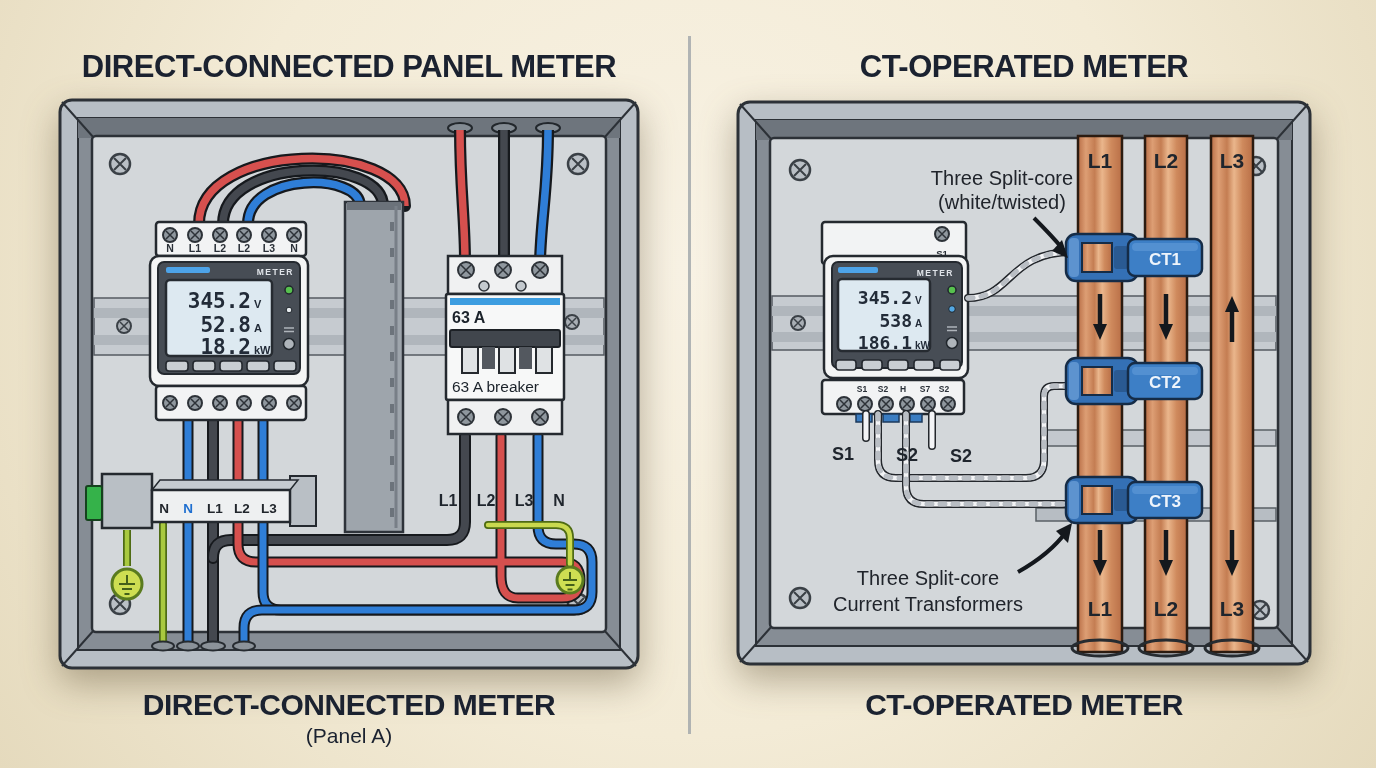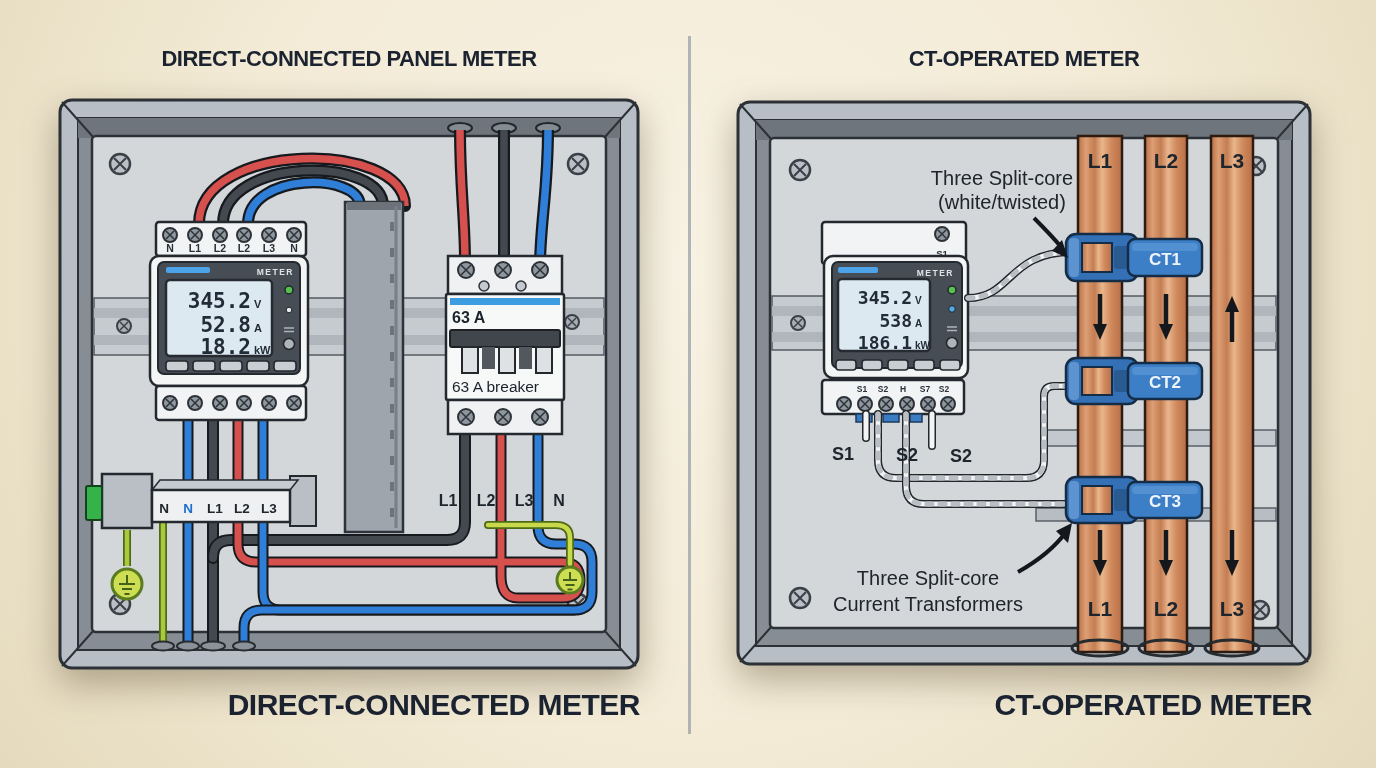--- a/index.html
+++ b/index.html
@@ -1,25 +1,25 @@
 <!DOCTYPE html>
 <html><head>
 <meta charset="utf-8">
 <style>
   html,body{margin:0;padding:0;}
   body{width:1376px;height:768px;overflow:hidden;
        font-family:"Liberation Sans",sans-serif;
        background:radial-gradient(circle at 50% 35%, #f8f2e4 0%, #f3ebd6 55%, #e5dabd 100%);}
   .stage{position:relative;width:1376px;height:768px;}
-  .title{position:absolute;top:38px;height:42px;line-height:42px;text-align:center;
-         font-size:22px;font-weight:bold;letter-spacing:-0.5px;color:#1b2230;}
+  .title{position:absolute;top:46px;height:42px;line-height:42px;text-align:center;
+         font-size:31px;font-weight:bold;letter-spacing:-0.5px;color:#1b2230;}
   .title.left{left:58px;width:582px;}
   .title.right{left:736px;width:576px;}
   .divider{position:absolute;left:688px;top:36px;width:3px;height:698px;background:#9aa0a6;opacity:.75;}
-  .caption{position:absolute;top:688px;text-align:right;color:#1b2230;}
+  .caption{position:absolute;top:688px;text-align:center;color:#1b2230;}
   .caption.left{left:58px;width:582px;}
   .caption.right{left:736px;width:576px;}
   .caption .main{font-size:30px;font-weight:bold;letter-spacing:-0.5px;}
   .caption .sub{font-size:21px;margin-top:2px;}
   svg.panel{position:absolute;filter:drop-shadow(0 14px 18px rgba(80,66,38,0.40));}
   #panelA{left:58px;top:98px;}
   #panelB{left:736px;top:100px;}
   text{font-family:"Liberation Sans",sans-serif;}
   .lcdtxt{font-family:"DejaVu Sans Mono",monospace;font-weight:bold;fill:#222b38;}
 </style>
@@ -499,18 +499,19 @@
       <text x="192" y="511" text-anchor="middle" font-size="20" fill="#20242b">Current Transformers</text>
       <g>
         <path d="M282,472 Q314,454 330,432" stroke="#14181d" stroke-width="4" fill="none"></path>
         <polygon points="336,423 320,431 332,443" fill="#14181d"></polygon>
       </g>
     </g>
   </svg>
 
   <div class="caption left">
     <div class="main">DIRECT-CONNECTED METER</div>
+    <div class="sub">(Panel A)</div>
   </div>
   <div class="caption right">
     <div class="main">CT-OPERATED METER</div>
   </div>
 
 </div>
 
 </body></html>

